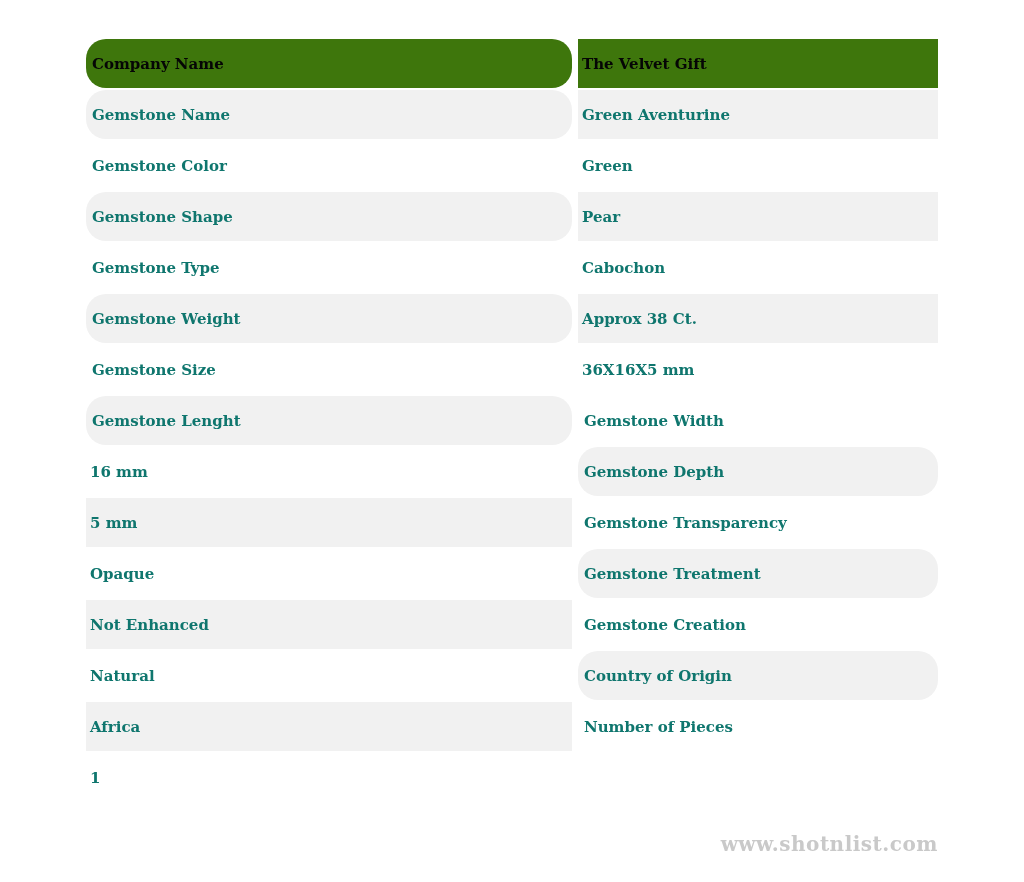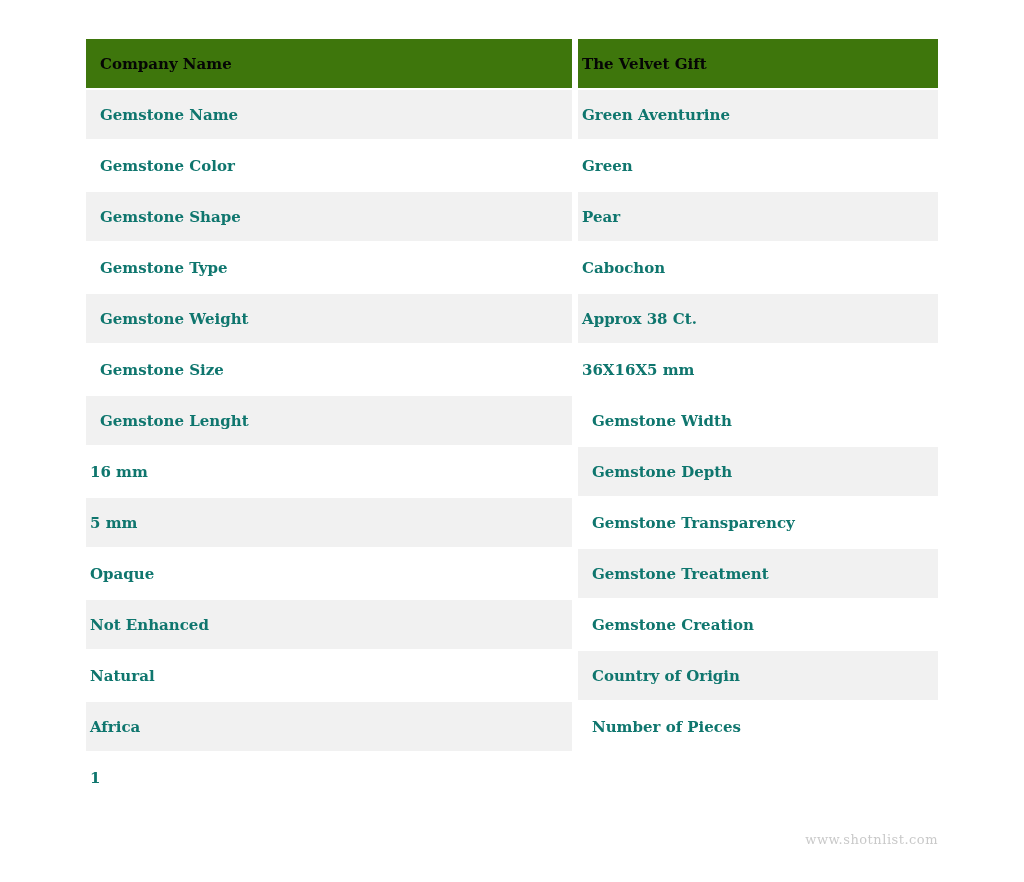--- a/index.html
+++ b/index.html
@@ -25,35 +25,35 @@
   .cell {
     display: flex;
     align-items: center;
     font-size: 15px;
     font-weight: bold;
     color: #0f766e;
     background: var(--row-bg, #ffffff);
     white-space: nowrap;
     overflow: hidden;
   }
-  .label-cell { padding-left: 14px; }
+  .label-cell { padding-left: 6px; border-radius: 20px; }
   .value-cell { padding-left: 4px; }
   .cell.alt { background: var(--row-alt-bg, #f1f1f1); }
   .cell.header {
     background: var(--header-bg, #3e760c);
     color: #050505;
   }
   .watermark {
     position: absolute;
     left: 86px;
     top: 832px;
     width: 852px;
     text-align: right;
-    font-size: 13px;
-    font-weight: normal;
+    font-size: 20px;
+    font-weight: bold;
     color: var(--watermark-color, #c9c9c9);
     letter-spacing: 0.5px;
   }
 </style>
 </head>
 <body>
 
 <div class="spec-table">
   <div class="cell header label-cell">Company Name</div>
   <div class="cell header value-cell">The Velvet Gift</div>

